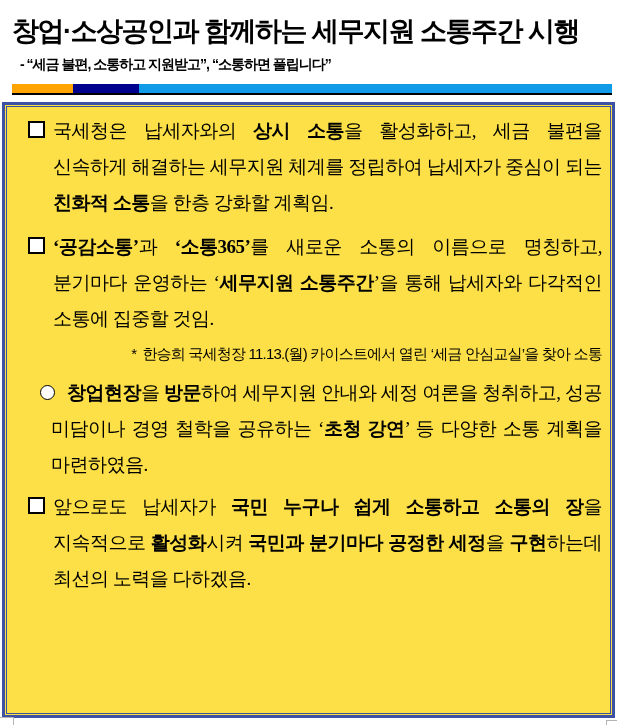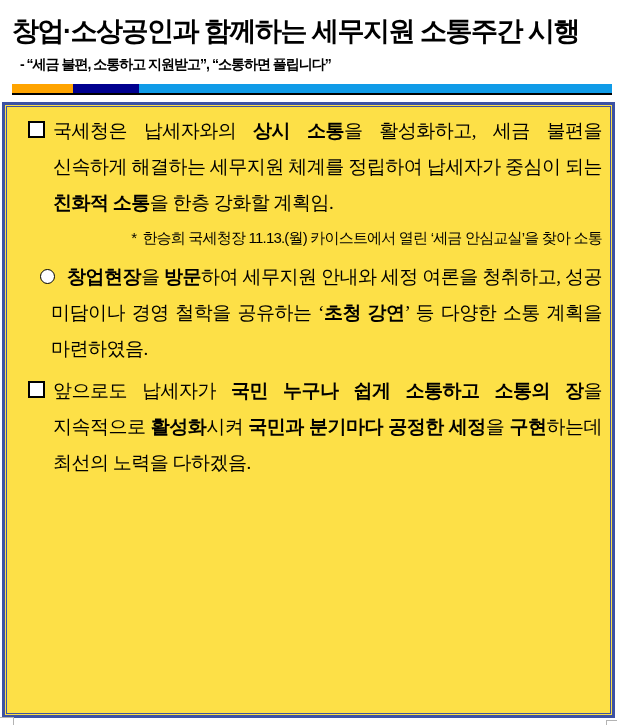--- a/index.html
+++ b/index.html
@@ -105,20 +105,21 @@
         <span class="seg s-navy"></span>
         <span class="seg s-blue"></span>
       </div>
       <div class="bar-underline"></div>
     </div>
   </div>
 
   <div class="doc-box">
     <div class="doc-box-inner" id="paragraphs">
         <div class="para lvl1"><span class="marker square"></span><span><span>국세청은 납세자와의 </span><b>상시 소통</b><span>을 활성화하고, 세금 불편을 신속하게 해결하는 세무지원 체계를 정립하여 납세자가 중심이 되는 </span><b>친화적 소통</b><span>을 한층 강화할 계획임.</span></span></div>
+        <div class="para lvl1"><span class="marker square"></span><span><b>‘공감소통’</b><span>과 </span><b>‘소통365’</b><span>를 새로운 소통의 이름으로 명칭하고, 분기마다 운영하는 ‘</span><b>세무지원 소통주간</b><span>’을 통해 납세자와 다각적인 소통에 집중할 것임.</span></span></div>
         <div class="para lvl3"><span class="marker asterisk">*</span><span><span>한승희 국세청장 11.13.(월) 카이스트에서 열린 ‘세금 안심교실’을 찾아 소통</span></span></div>
         <div class="para lvl2"><span class="marker circle"></span><span><b>창업현장</b><span>을 </span><b>방문</b><span>하여 세무지원 안내와 세정 여론을 청취하고, 성공 미담이나 경영 철학을 공유하는 ‘</span><b>초청 강연</b><span>’ 등 다양한 소통 계획을 마련하였음.</span></span></div>
         <div class="para lvl1"><span class="marker square"></span><span><span>앞으로도 납세자가 </span><b>국민 누구나 쉽게 소통하고 소통의 장</b><span>을 지속적으로 </span><b>활성화</b><span>시켜 </span><b>국민과 분기마다 공정한 세정</b><span>을 </span><b>구현</b><span>하는데 최선의 노력을 다하겠음.</span></span></div>
       </div>
   </div>
 
   <div class="handle handle-left"></div>
   <div class="handle handle-right"></div>
 
 </div>

